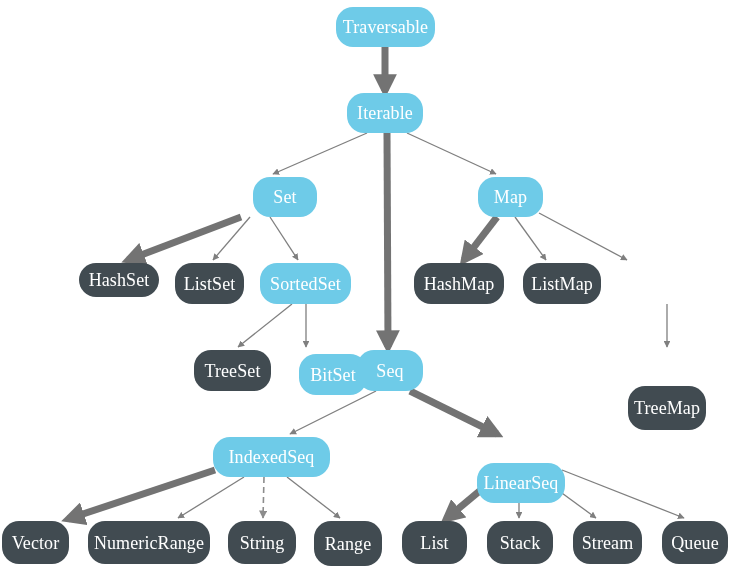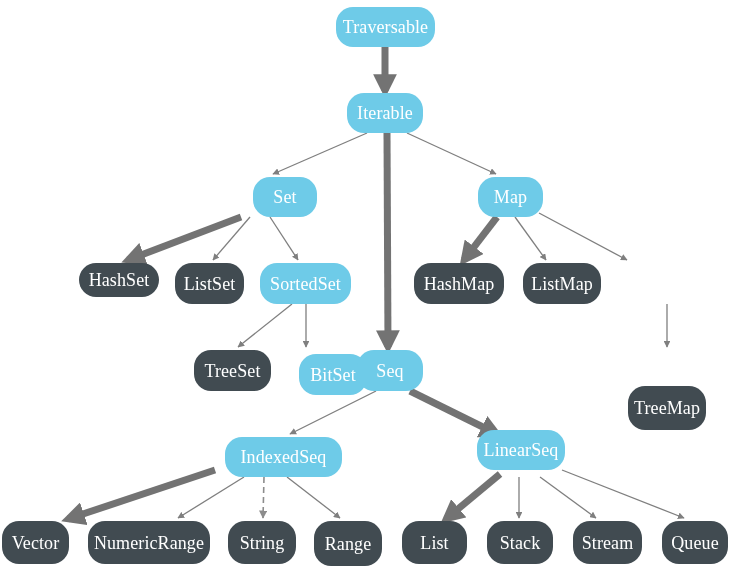--- a/index.html
+++ b/index.html
@@ -125,24 +125,24 @@
       </div>
       <div class="node light" style="left: 272px; top: 354px; width: 68px; height: 41px; margin-left: 27px;">
         <span>BitSet</span>
       </div>
       <div class="node light" style="left: 357px; top: 350px; width: 66px; height: 41px;">
         <span>Seq</span>
       </div>
       <div class="node dark" style="left: 628px; top: 350px; width: 78px; height: 44px; margin-top: 36px;">
         <span>TreeMap</span>
       </div>
-      <div class="node light" style="left: 225px; top: 437px; width: 117px; height: 40px;">
+      <div class="node light" style="left: 213px; top: 437px; width: 117px; height: 40px;">
         <span>IndexedSeq</span>
       </div>
-      <div class="node light" style="left: 477px; top: 430px; width: 88px; height: 40px;">
+      <div class="node light" style="left: 477px; top: 463px; width: 88px; height: 40px;">
         <span>LinearSeq</span>
       </div>
       <div class="node dark" style="left: 2px; top: 521px; width: 67px; height: 43px;">
         <span>Vector</span>
       </div>
       <div class="node dark" style="left: 88px; top: 521px; width: 122px; height: 43px;">
         <span>NumericRange</span>
       </div>
       <div class="node dark" style="left: 228px; top: 521px; width: 68px; height: 43px;">
         <span>String</span>

